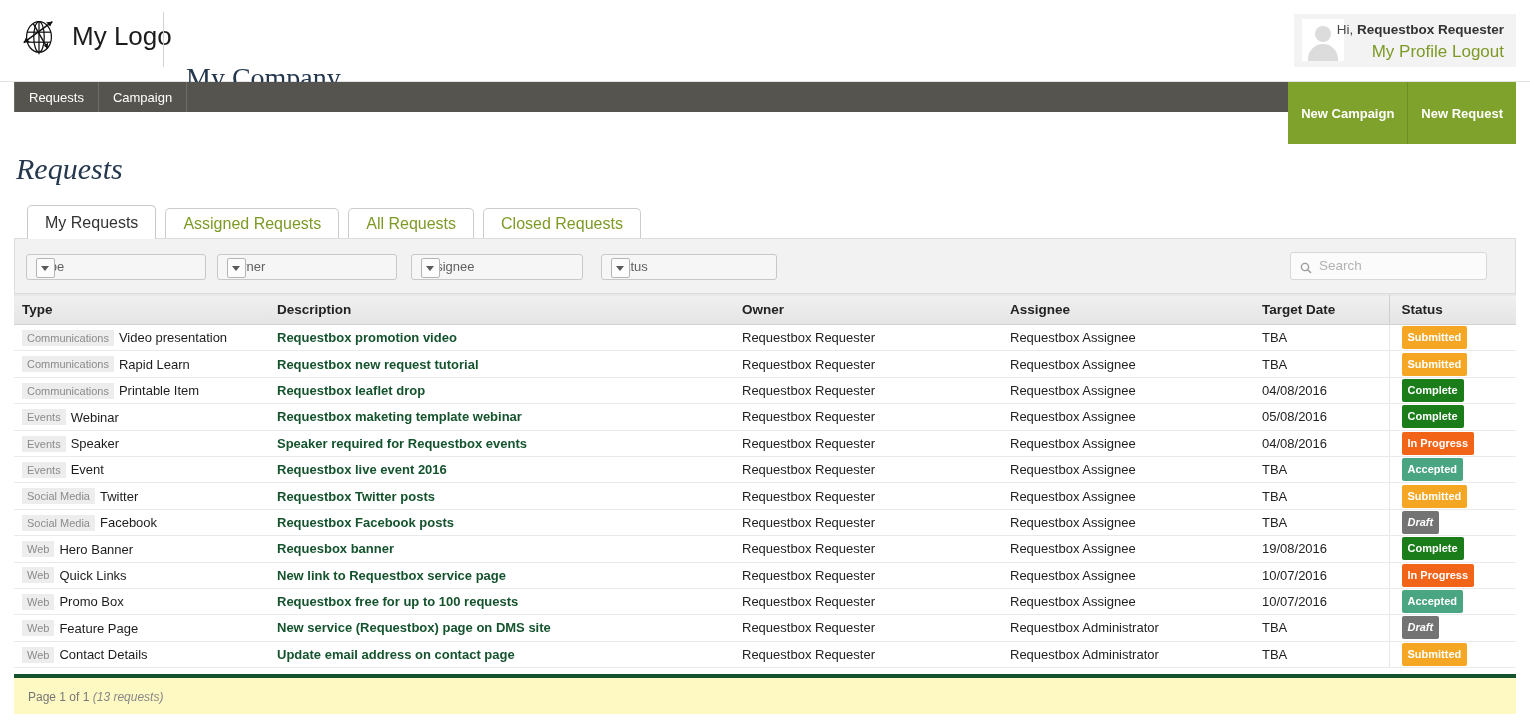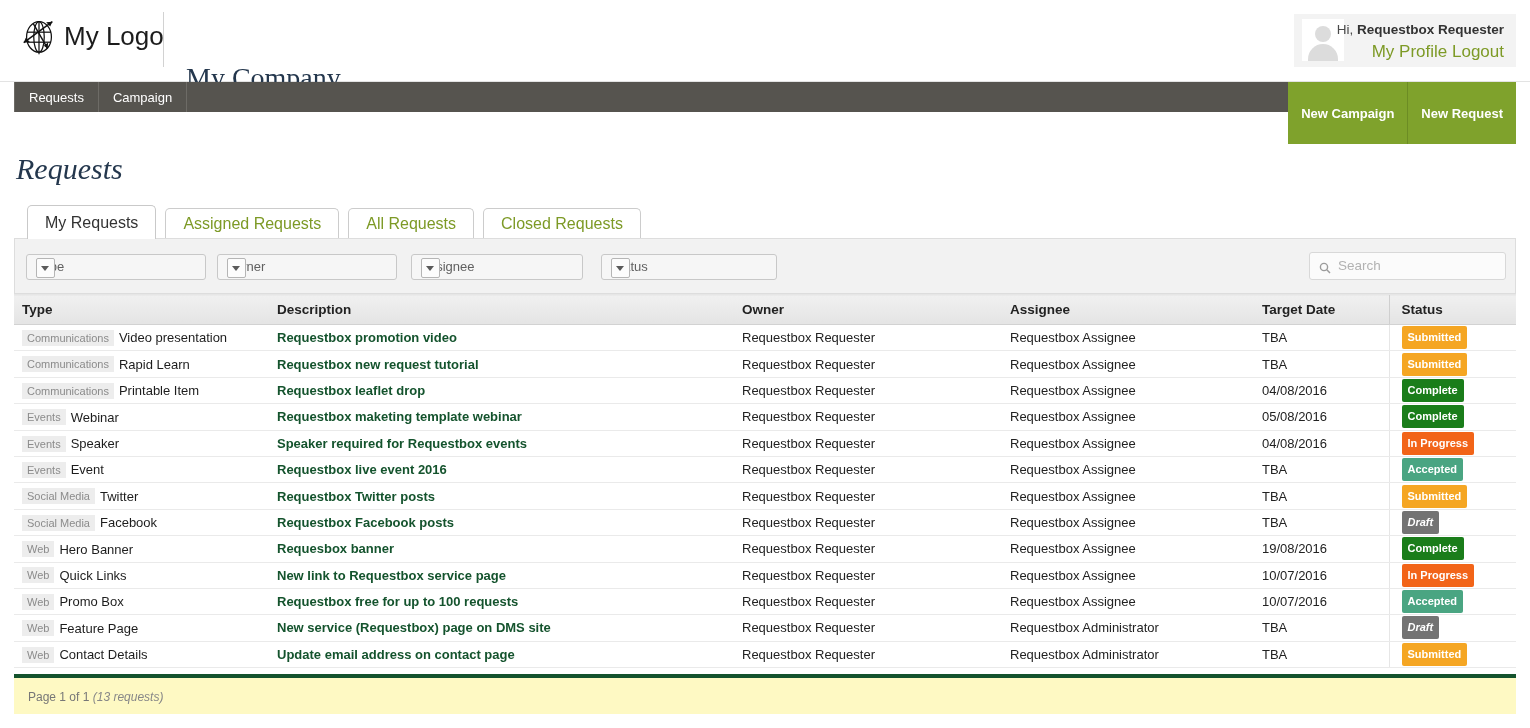--- a/index.html
+++ b/index.html
@@ -7,21 +7,21 @@
     width:1530px;height:728px;overflow:hidden;background:#ffffff;
     font-family:"Liberation Sans", sans-serif;
     -webkit-font-smoothing:antialiased;
   }
   .page{position:relative;width:1530px;height:728px;}
 
   
   .header{position:relative;height:81px;background:#fff;border-bottom:1px solid #e3e3e3;}
   .brand{position:absolute;left:18px;top:14px;display:flex;align-items:center;}
   .logo-mark{width:42px;height:44px;}
-  .logo-text{font-family:"Liberation Sans",sans-serif;font-size:26px;color:#1c1c1c;margin-left:4px;letter-spacing:0px;}
+  .logo-text{font-family:"Liberation Sans",sans-serif;font-size:26px;color:#1c1c1c;margin-left:12px;letter-spacing:0px;}
   .brand-sep{position:absolute;left:163px;top:12px;width:1px;height:55px;background:#d2d2d2;}
   .company{position:absolute;left:186px;top:14px;}
   .company-name{font-family:"Liberation Serif",serif;font-size:28px;color:#24374d;line-height:32px;margin-top:48px;}
   .company-sub{font-family:"Liberation Serif",serif;font-size:14.5px;color:#0f172a;line-height:18px;margin-top:1px;}
 
   .userbox{position:absolute;right:14px;top:14px;width:222px;height:53px;background:#f3f3f3;}
   .avatar{position:absolute;left:8px;top:5px;width:42px;height:42px;background:#ffffff;overflow:hidden;}
   .av-head{position:absolute;left:13px;top:7px;width:16px;height:16px;border-radius:50%;background:#dcdcdc;}
   .av-body{position:absolute;left:6px;top:25px;width:30px;height:20px;border-radius:15px 15px 0 0;background:#dcdcdc;}
   .user-line1{position:absolute;right:12px;top:8px;font-size:13.5px;color:#4a4a4a;white-space:nowrap;}
@@ -54,21 +54,21 @@
   
   .panel{position:absolute;left:14px;top:238px;width:1502px;height:56px;background:#f2f2f2;
          border:1px solid #ddd;box-sizing:border-box;}
   .sel{position:absolute;top:15px;height:26px;background:#f6f6f6;border:1px solid #c8c8c8;
        border-radius:3px;box-sizing:border-box;cursor:pointer;}
   .sel span{position:absolute;left:9px;top:4px;font-size:13px;color:#616161;}
   .sel .arrow-box{position:absolute;right:5px;top:3px;width:17px;height:18px;border:1px solid #b5b5b5;
        background:#fcfcfc;border-radius:2px;}
   .sel .arrow-box:after{content:"";position:absolute;left:4px;top:7px;width:0;height:0;
        border-left:4px solid transparent;border-right:4px solid transparent;border-top:5px solid #5a5a5a;}
-  .searchbox{position:absolute;right:9px;top:13px;width:197px;height:28px;background:#fbfbfb;
+  .searchbox{position:absolute;right:28px;top:13px;width:197px;height:28px;background:#fbfbfb;
        border:1px solid #d8d8d8;border-radius:3px;box-sizing:border-box;cursor:text;}
   .searchbox .sicon{position:absolute;left:9px;top:7px;width:12px;height:12px;}
   .searchbox .splace{position:absolute;left:28px;top:5px;font-size:13.5px;color:#b2b2b2;}
 
   
   .tbl{position:absolute;left:14px;top:294px;width:1502px;border-collapse:collapse;table-layout:fixed;}
   .tbl th{background:linear-gradient(#f0f0f0,#e4e4e4);height:30px;font-size:13.5px;color:#222;
           text-align:left;padding:0 0 0 8px;font-weight:bold;border-bottom:1px solid #d2d2d2;
           border-top:1px solid #e6e6e6;box-sizing:border-box;}
   .tbl th.status-th{border-left:1px solid #cfcfcf;padding-left:12px;}

